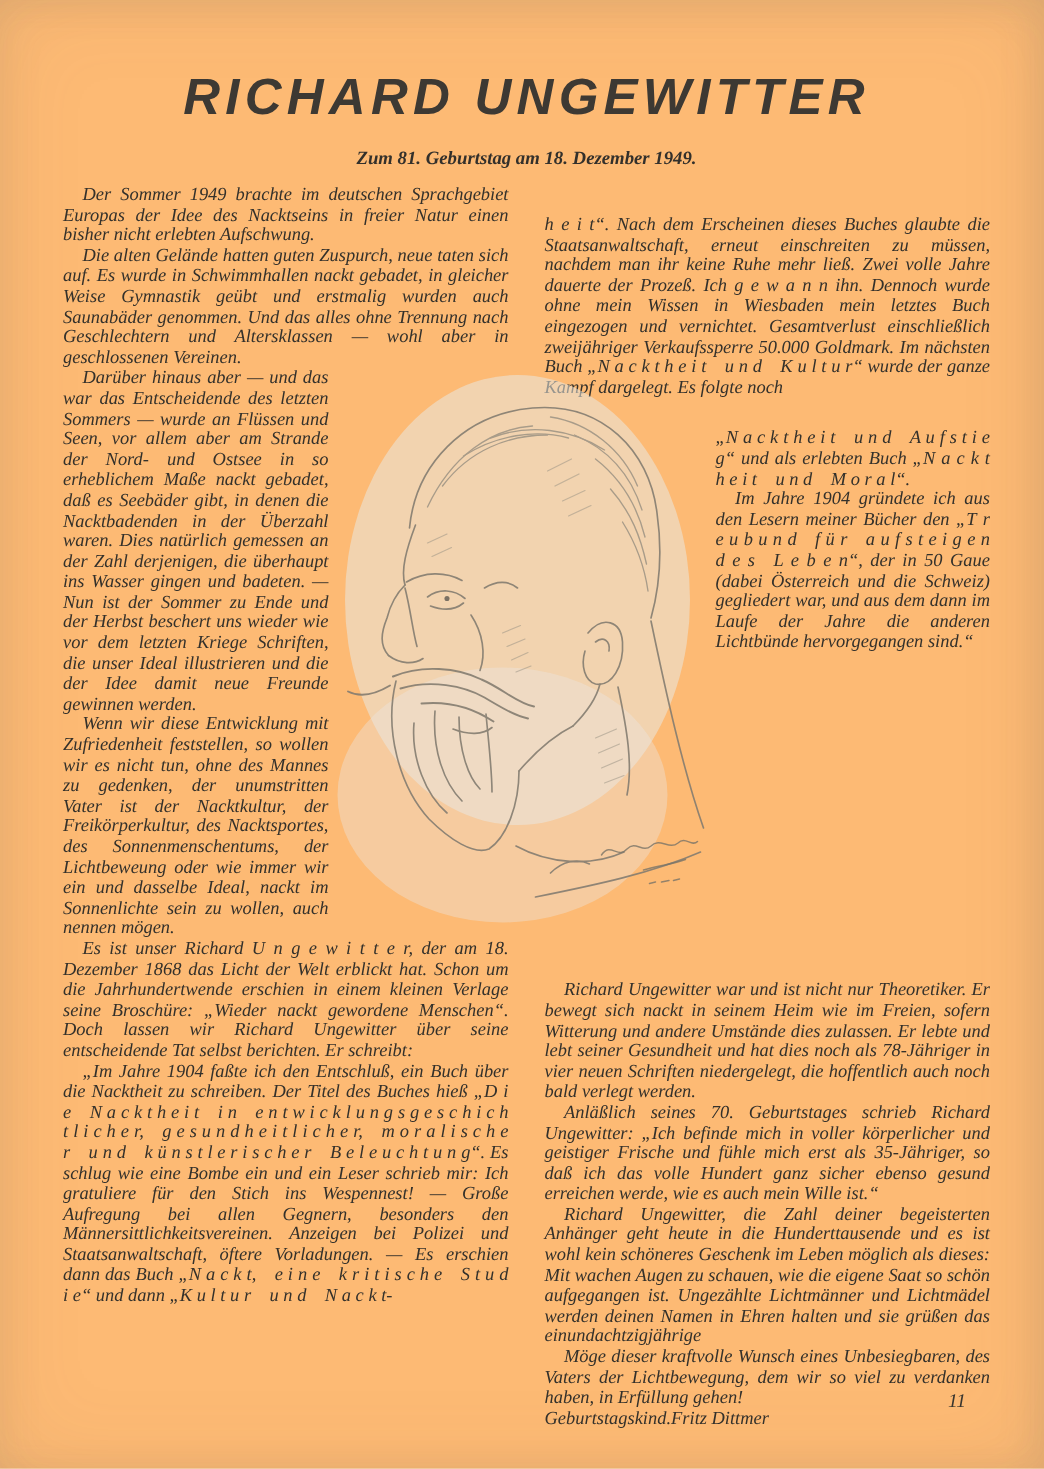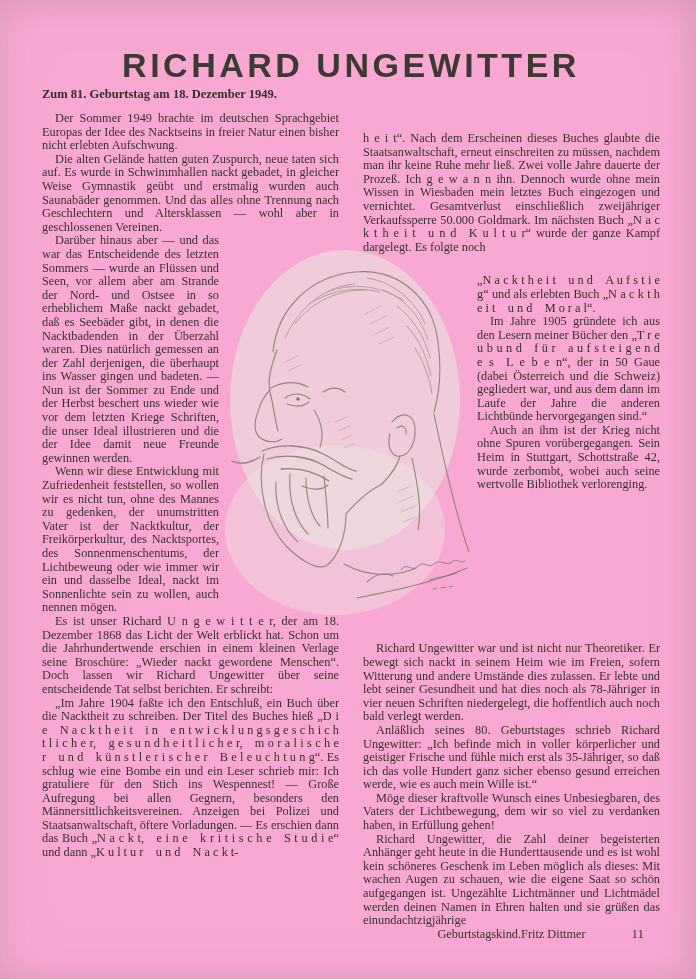--- a/index.html
+++ b/index.html
@@ -6,48 +6,49 @@
   body {
     width: 696px; height: 979px;
     background: #f3f1ec;
     font-family: "Liberation Serif", "DejaVu Serif", serif;
     color: #33302b;
     position: relative;
     overflow: hidden;
   }
   .page {
     position: absolute; inset: 0;
-    background: #f9a8d4;
+    background: #fdba74;
+    font-style: italic;
   }
   .page::before {
     content: ""; position: absolute; inset: 0; pointer-events: none;
     box-shadow: inset 0 0 60px rgba(118,112,96,0.10), inset -10px 0 22px rgba(118,112,96,0.10), inset 6px 6px 26px rgba(118,112,96,0.07);
   }
   .content { position: absolute; left: 42px; top: 48px; width: 618px; }
   h1.title {
     margin: 0; text-align: center;
     font-family: "Liberation Sans", "DejaVu Sans", sans-serif;
     font-size: 34px; line-height: 34px; font-weight: 700;
     letter-spacing: 3.5px; color: #3d3933; white-space: nowrap;
   }
   .subtitle {
-    font-weight: 700;
-    font-size: 12.5px; line-height: 15px; margin-top: 5px; color: #33302b;
+    text-align: center; font-weight: 700;
+    font-size: 12.5px; line-height: 15px; margin-top: 16px; color: #33302b;
   }
   .columns { display: flex; gap: 24px; margin-top: 10px; }
   .col {
     width: 304px; font-size: 12.3px; line-height: 13.6px;
     text-align: justify; color: #34312b;
   }
   .col p { margin: 0; text-indent: 13px; }
   .col p.cont { text-indent: 0; margin-top: 20px; }
   .col p.clear-l { clear: left; margin-top: 24px; }
   .spacer-right { float: right; width: 120px; height: 368px; }
   .spacer-left  { float: left;  width: 114px; height: 368px; }
-  .sig-row { display: flex; justify-content: center; margin-top: 0; }
+  .sig-row { display: flex; justify-content: flex-start; margin-top: 0; }
   .portrait {
     position: absolute; left: 215px; top: 240px;
     width: 256px; height: 382px; margin: 0;
   }
   .portrait svg { display: block; width: 100%; height: 100%; }
   .page-number {
     position: absolute; left: 614px; top: 926px; width: 30px;
     text-align: right; font-size: 13px; color: #3a362f;
   }
 </style>
@@ -67,26 +68,25 @@
         <p>Die alten Gelände hatten guten Zuspurch, neue taten sich auf. Es wurde in Schwimmhallen nackt gebadet, in gleicher Weise Gymnastik geübt und erstmalig wurden auch Saunabäder genommen. Und das alles ohne Trennung nach Geschlechtern und Altersklassen — wohl aber in geschlossenen Vereinen.</p>
         <p><span class="spacer-right"></span><span>Darüber hinaus aber — und das war das Entscheidende des letzten Sommers — wurde an Flüssen und Seen, vor allem aber am Strande der Nord- und Ostsee in so erheblichem Maße nackt gebadet, daß es Seebäder gibt, in denen die Nacktbadenden in der Überzahl waren. Dies natürlich gemessen an der Zahl derjenigen, die überhaupt ins Wasser gingen und badeten. — Nun ist der Sommer zu Ende und der Herbst beschert uns wieder wie vor dem letzten Kriege Schriften, die unser Ideal illustrieren und die der Idee damit neue Freunde gewinnen werden.</span></p>
         <p>Wenn wir diese Entwicklung mit Zufriedenheit feststellen, so wollen wir es nicht tun, ohne des Mannes zu gedenken, der unumstritten Vater ist der Nacktkultur, der Freikörperkultur, des Nacktsportes, des Sonnenmenschentums, der Lichtbeweung oder wie immer wir ein und dasselbe Ideal, nackt im Sonnenlichte sein zu wollen, auch nennen mögen.</p>
         <p>Es ist unser Richard U n g e w i t t e r, der am 18. Dezember 1868 das Licht der Welt erblickt hat. Schon um die Jahrhundertwende erschien in einem kleinen Verlage seine Broschüre: „Wieder nackt gewordene Menschen“. Doch lassen wir Richard Ungewitter über seine entscheidende Tat selbst berichten. Er schreibt:</p>
         <p>„Im Jahre 1904 faßte ich den Entschluß, ein Buch über die Nacktheit zu schreiben. Der Titel des Buches hieß „D i e N a c k t h e i t i n e n t w i c k l u n g s g e s c h i c h t l i c h e r, g e s u n d h e i t l i c h e r, m o r a l i s c h e r u n d k ü n s t l e r i s c h e r B e l e u c h t u n g“. Es schlug wie eine Bombe ein und ein Leser schrieb mir: Ich gratuliere für den Stich ins Wespennest! — Große Aufregung bei allen Gegnern, besonders den Männersittlichkeitsvereinen. Anzeigen bei Polizei und Staatsanwaltschaft, öftere Vorladungen. — Es erschien dann das Buch „N a c k t, e i n e k r i t i s c h e S t u d i e“ und dann „K u l t u r u n d N a c k t-</p>
       </div>
 
       <div class="col">
         <p class="cont">h e i t“. Nach dem Erscheinen dieses Buches glaubte die Staatsanwaltschaft, erneut einschreiten zu müssen, nachdem man ihr keine Ruhe mehr ließ. Zwei volle Jahre dauerte der Prozeß. Ich g e w a n n ihn. Dennoch wurde ohne mein Wissen in Wiesbaden mein letztes Buch eingezogen und vernichtet. Gesamtverlust einschließlich zweijähriger Verkaufssperre 50.000 Goldmark. Im nächsten Buch „N a c k t h e i t u n d K u l t u r“ wurde der ganze Kampf dargelegt. Es folgte noch</p>
         <p class="cont"><span class="spacer-left"></span><span>„N a c k t h e i t u n d A u f s t i e g“ und als erlebten Buch „N a c k t h e i t u n d M o r a l“.</span></p>
-        <p>Im Jahre 1905 gründete ich aus den Lesern meiner Bücher den „T r e u b u n d f ü r a u f s t e i g e n d e s L e b e n“, der in 50 Gaue (dabei Österreich und die Schweiz) gegliedert war, und aus dem dann im Laufe der Jahre die anderen Lichtbünde hervorgegangen sind.“</p>
-        <p>Auch an ihm ist der Krieg nicht ohne Spuren vorübergegangen. Sein Heim in Stuttgart, Schottstraße 42, wurde zerbombt, wobei auch seine wertvolle Bibliothek verlorenging.</p>
+        <p>Im Jahre 1904 gründete ich aus den Lesern meiner Bücher den „T r e u b u n d f ü r a u f s t e i g e n d e s L e b e n“, der in 50 Gaue (dabei Österreich und die Schweiz) gegliedert war, und aus dem dann im Laufe der Jahre die anderen Lichtbünde hervorgegangen sind.“</p>
         <p class="clear-l">Richard Ungewitter war und ist nicht nur Theoretiker. Er bewegt sich nackt in seinem Heim wie im Freien, sofern Witterung und andere Umstände dies zulassen. Er lebte und lebt seiner Gesundheit und hat dies noch als 78-Jähriger in vier neuen Schriften niedergelegt, die hoffentlich auch noch bald verlegt werden.</p>
-        <p>Anläßlich seines 80. Geburtstages schrieb Richard Ungewitter: „Ich befinde mich in voller körperlicher und geistiger Frische und fühle mich erst als 35-Jähriger, so daß ich das volle Hundert ganz sicher ebenso gesund erreichen werde, wie es auch mein Wille ist.“</p>
+        <p>Anläßlich seines 70. Geburtstages schrieb Richard Ungewitter: „Ich befinde mich in voller körperlicher und geistiger Frische und fühle mich erst als 35-Jähriger, so daß ich das volle Hundert ganz sicher ebenso gesund erreichen werde, wie es auch mein Wille ist.“</p>
+        <p>Richard Ungewitter, die Zahl deiner begeisterten Anhänger geht heute in die Hunderttausende und es ist wohl kein schöneres Geschenk im Leben möglich als dieses: Mit wachen Augen zu schauen, wie die eigene Saat so schön aufgegangen ist. Ungezählte Lichtmänner und Lichtmädel werden deinen Namen in Ehren halten und sie grüßen das einundachtzigjährige</p>
         <p>Möge dieser kraftvolle Wunsch eines Unbesiegbaren, des Vaters der Lichtbewegung, dem wir so viel zu verdanken haben, in Erfüllung gehen!</p>
-        <p>Richard Ungewitter, die Zahl deiner begeisterten Anhänger geht heute in die Hunderttausende und es ist wohl kein schöneres Geschenk im Leben möglich als dieses: Mit wachen Augen zu schauen, wie die eigene Saat so schön aufgegangen ist. Ungezählte Lichtmänner und Lichtmädel werden deinen Namen in Ehren halten und sie grüßen das einundachtzigjährige</p>
         <div class="sig-row">
           <span>Geburtstagskind.</span>
           <span>Fritz Dittmer</span>
         </div>
       </div>
 
     </div>
   </div>
 
   <figure class="portrait">

